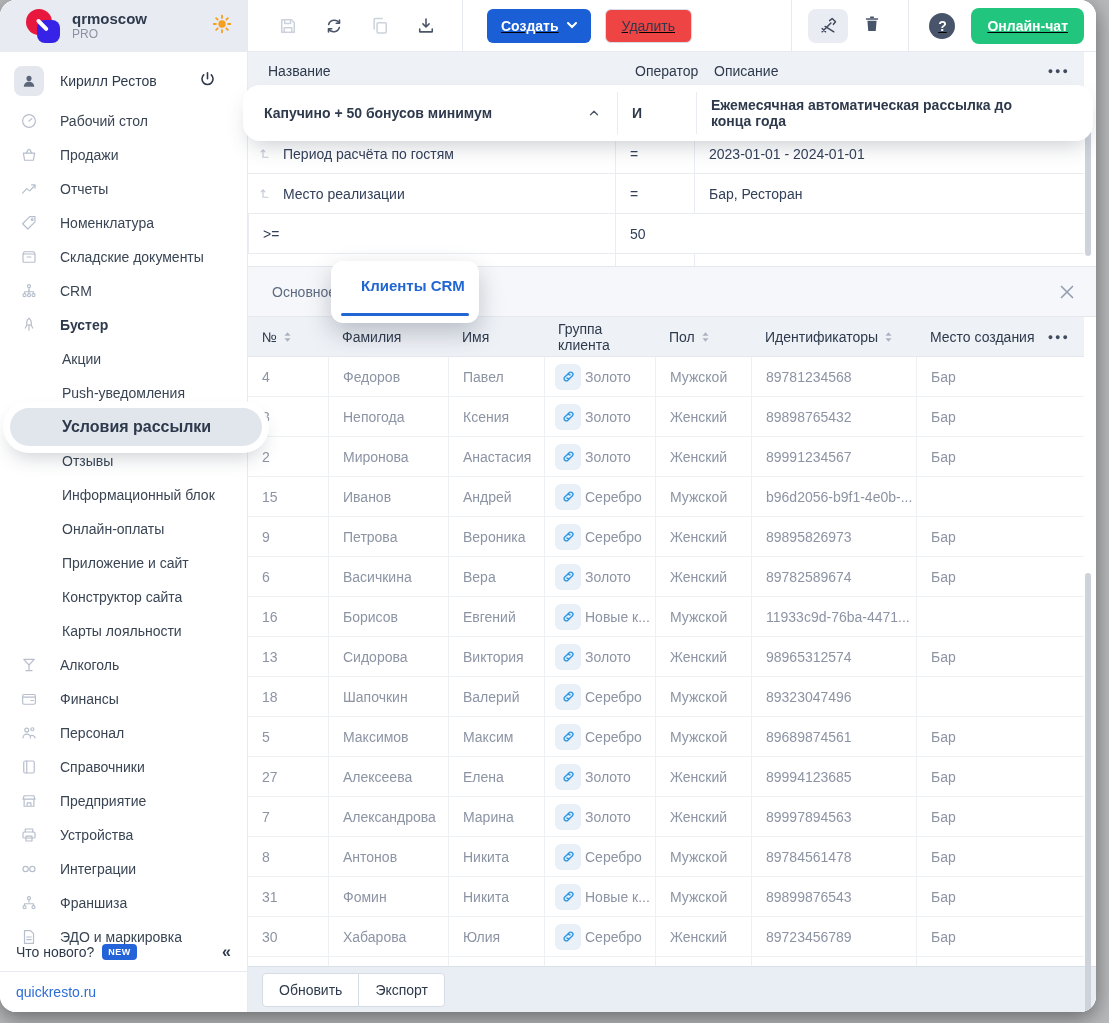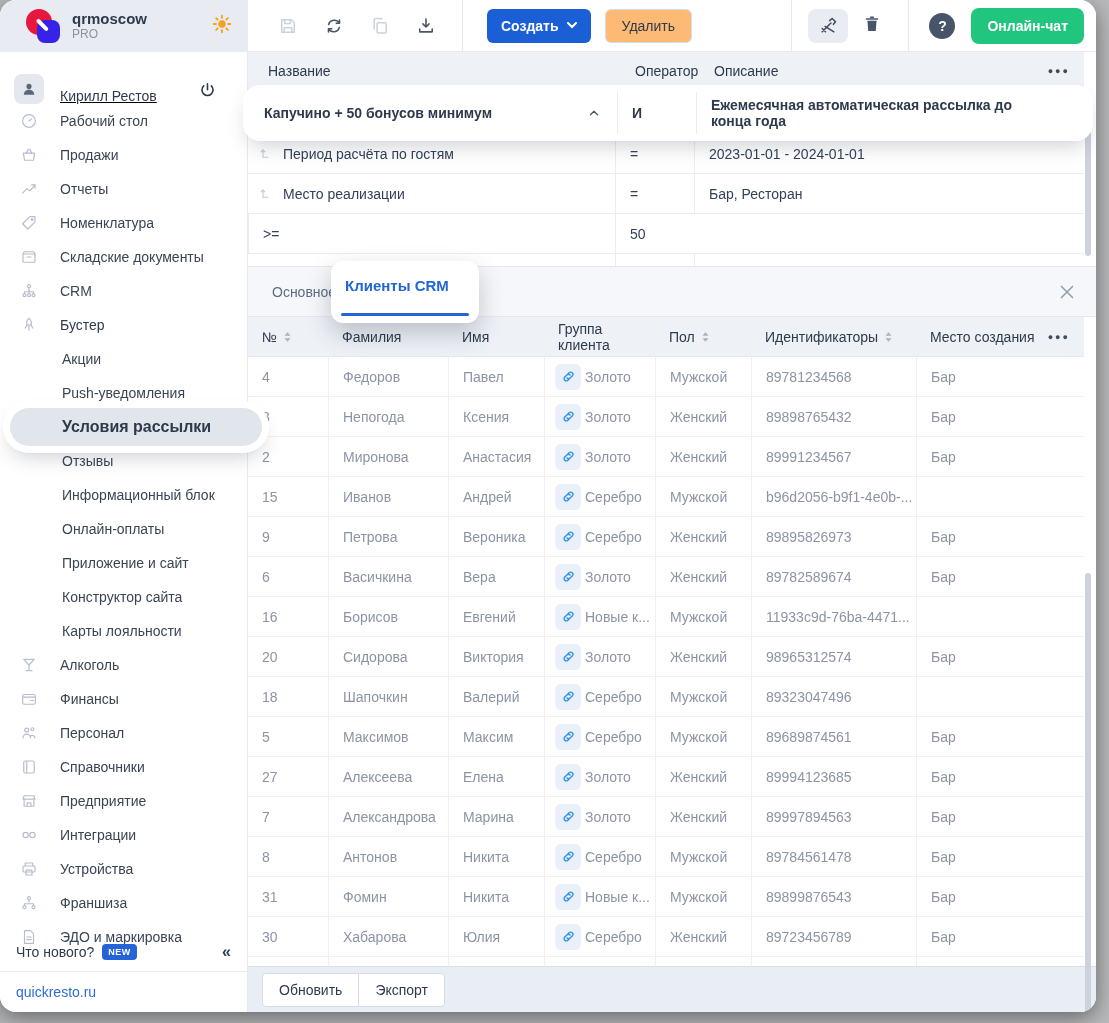--- a/index.html
+++ b/index.html
@@ -11,50 +11,50 @@
   .sidebar { position:absolute; left:0; top:0; width:248px; height:100%; background:#fff; border-right:1px solid #e8eaf0; }
   .logo-row { height:52px; background:#e9ebf2; display:flex; align-items:center; padding:0 14px 0 24px; }
   .logo { position:relative; width:38px; height:38px; flex:0 0 38px; }
   .logo .red { position:absolute; left:2px; top:2px; width:26px; height:26px; border-radius:50%; background:#e8173d; }
   .logo .blue { position:absolute; left:13px; top:13px; width:23px; height:23px; border-radius:8px; background:#3723e8; }
   .logo .slash { position:absolute; left:11px; top:16px; width:15px; height:3.5px; background:#fff; border-radius:2px; transform:rotate(45deg); }
   .brand { margin-left:10px; line-height:1.1; }
   .brand .name { font-size:15px; font-weight:700; color:#2e3a4c; }
   .brand .plan { font-size:12px; color:#8b93a2; margin-top:1px; }
   .sun { margin-left:auto; }
-  .user-row { height:46px; display:flex; align-items:flex-end; padding:0 30px 0 14px; margin-top:6px;text-decoration:underline; }
+  .user-row { height:46px; display:flex; align-items:center; padding:0 30px 0 14px; margin-top:6px; }
   .avatar { width:30px; height:30px; border-radius:8px; background:#e4e7ee; display:flex; align-items:center; justify-content:center; }
   .user-name { margin-left:16px; font-size:14px; color:#2e3a4c; }
   .power { margin-left:auto; cursor:pointer; }
   nav { position:absolute; top:104px; left:0; right:0; }
   .nav-item { height:34px; display:flex; align-items:center; padding-left:20px; font-size:14px; color:#3a4554; cursor:pointer; }
   .nav-item .nicon { width:18px; height:18px; flex:0 0 18px; margin-right:22px; }
-  .nav-item.bold { font-weight:400; color:#2e3a4c; }
+  .nav-item.bold { font-weight:700; color:#2e3a4c; }
   .nav-sub { height:34px; display:flex; align-items:center; padding-left:62px; font-size:14px; color:#3a4554; cursor:pointer; }
   .nav-active-wrap { position:relative; height:34px; z-index:6; }
   .nav-active { position:absolute; left:10px; top:-2px; width:252px; height:38px; background:#e1e5ec; border-radius:19px;
                 display:flex; align-items:center; padding-left:52px; font-size:16px; font-weight:700; color:#2e3a4c;
                 box-shadow:0 0 0 7px #fff, 0 10px 20px rgba(40,50,70,.25); cursor:pointer; }
   .side-footer { position:absolute; bottom:0; left:0; right:0; }
   .whats-new { display:flex; align-items:center; padding:10px 16px; }
   .whats-new .wn-label { font-size:14px; color:#2e3a4c; cursor:pointer; }
   .badge-new { margin-left:8px; background:#2563d9; color:#fff; font-size:9px; font-weight:700; padding:3px 6px; border-radius:4px; letter-spacing:.5px; }
   .collapse { margin-left:auto; cursor:pointer; font-size:16px; color:#2e3a4c; font-weight:700; }
   .site-row { border-top:1px solid #e7eaf0; padding:11px 16px; }
   .site-row a { font-size:14px; color:#2c6cd6; text-decoration:none; cursor:pointer; }
 
   
   .topbar { position:absolute; left:248px; top:0; right:0; height:52px; background:#fff; border-bottom:1px solid #e6e9ef;
-            display:flex; align-items:center; }
+            display:flex; align-items:center;text-decoration:underline; }
   .tb-icon { width:20px; height:20px; margin-left:26px; cursor:pointer; }
   .tb-icon.first { margin-left:30px; }
   .vdiv { width:1px; height:52px; background:#e6e9ef; margin-left:26px; }
   .btn-create { margin-left:24px; background:#1b5fd6; color:#fff; border:none; border-radius:6px; font-size:14px; font-weight:700;
                 padding:9px 14px; display:flex; align-items:center; gap:8px; cursor:pointer; font-family:inherit; }
-  .btn-delete { margin-left:14px; background:#fdba74; color:#2e3a4c; border:1px solid #d7dde6; border-radius:6px; font-size:14px;
+  .btn-delete { margin-left:14px; background:#ef4444; color:#2e3a4c; border:1px solid #d7dde6; border-radius:6px; font-size:14px;
                 padding:8px 16px; cursor:pointer; font-family:inherit; }
   .tb-right { margin-left:auto; display:flex; align-items:center; height:100%; }
   .tools-btn { width:40px; height:34px; background:#e9ecf2; border-radius:8px; display:flex; align-items:center; justify-content:center; margin-left:16px; cursor:pointer; }
   .trash-btn { margin-left:14px; cursor:pointer; }
   .help-btn { width:26px; height:26px; border-radius:50%; background:#47546a; color:#fff; font-size:14px; font-weight:700;
               display:flex; align-items:center; justify-content:center; margin-left:20px; cursor:pointer; }
   .btn-chat { margin:0 12px 0 16px; background:#22c57e; color:#fff; border:none; border-radius:8px; font-size:14px; font-weight:700;
               padding:10px 16px; cursor:pointer; font-family:inherit; }
 
   
@@ -76,21 +76,21 @@
   .crow .lcell { gap:10px; padding-left:10px; }
   .crow .op, .crow .val { border-left:1px solid #e9edf2; }
   .sliver { height:14px; border-bottom:none; }
   .sliver .cell { height:100%; border-left:1px solid #e9edf2; }
 
   
   .panel { position:absolute; left:0; right:0; top:214px; bottom:0; background:#fff; border-top:1px solid #e4e8ee; }
   .tabbar { position:relative; height:50px; background:#f6f7fa; border-bottom:1px solid #e4e8ee; display:flex; align-items:center; }
   .tab-main { font-size:14px; color:#5d6b80; margin-left:24px; cursor:pointer; }
   .tab-card { position:absolute; left:83px; top:-6px; width:148px; height:62px; background:#fff; border-radius:12px;
-              box-shadow:0 10px 24px rgba(50,60,80,.28); z-index:7; cursor:pointer; }
+              box-shadow:0 10px 24px rgba(50,60,80,.28); z-index:7; cursor:pointer;padding-left:16px; }
   .tab-card .tlabel { font-size:15px; font-weight:700; color:#2166d3; padding:16px 0 0 14px; }
   .tab-card .tunderline { position:absolute; left:10px; right:10px; bottom:7px; height:3px; background:#2166d3; border-radius:2px; }
   .close-x { position:absolute; right:18px; top:14px; cursor:pointer; }
 
   .cli-grid { display:grid; grid-template-columns:80px 120px 96px 111px 96px 165px 1fr 44px; width:836px; }
   .cli-header { height:40px; background:#eef1f6; border-bottom:1px solid #e4e8ee; align-items:center; }
   .cli-header .hcell { font-size:14px; color:#2e3a4c; padding-left:14px; display:flex; align-items:center; gap:6px; }
   .cli-header .dots { justify-self:end; padding-right:14px; }
   .cli-rows .crow2 { height:40px; border-bottom:1px solid #eef1f4; align-items:center; cursor:pointer; }
   .crow2 .cell { height:100%; display:flex; align-items:center; font-size:14px; color:#8c94a4; padding-left:14px; border-left:1px solid #eef1f4; }
@@ -269,32 +269,32 @@
         <span>Справочники</span>
       </div>
       <div class="nav-item">
         <svg class="nicon str" viewBox="0 0 24 24" stroke="#b7bfcc" stroke-width="1.6">
             <path d="M4 9.5L5.5 5h13L20 9.5M4 9.5h16M5.5 9.5V19h13V9.5M9.5 19v-4.5h5V19"></path>
           </svg>
         <span>Предприятие</span>
       </div>
       <div class="nav-item">
         <svg class="nicon str" viewBox="0 0 24 24" stroke="#b7bfcc" stroke-width="1.6">
-            <circle cx="7.5" cy="12" r="3.5"></circle>
-            <circle cx="16.5" cy="12" r="3.5"></circle>
-          </svg>
-        <span>Интеграции</span>
-      </div>
-      <div class="nav-item">
-        <svg class="nicon str" viewBox="0 0 24 24" stroke="#b7bfcc" stroke-width="1.6">
             <path d="M7 8V4h10v4"></path>
             <rect x="4" y="8" width="16" height="8" rx="1.5"></rect>
             <rect x="8" y="13.5" width="8" height="6.5"></rect>
           </svg>
         <span>Устройства</span>
+      </div>
+      <div class="nav-item">
+        <svg class="nicon str" viewBox="0 0 24 24" stroke="#b7bfcc" stroke-width="1.6">
+            <circle cx="7.5" cy="12" r="3.5"></circle>
+            <circle cx="16.5" cy="12" r="3.5"></circle>
+          </svg>
+        <span>Интеграции</span>
       </div>
       <div class="nav-item">
         <svg class="nicon str" viewBox="0 0 24 24" stroke="#b7bfcc" stroke-width="1.6">
             <circle cx="12" cy="5.5" r="2"></circle>
             <path d="M12 7.5V11M6 15v-2h12v2"></path>
             <circle cx="6" cy="17.5" r="2"></circle>
             <circle cx="18" cy="17.5" r="2"></circle>
           </svg>
         <span>Франшиза</span>
       </div>
@@ -598,21 +598,21 @@
               </span>
               <span>Новые к...</span>
             </div>
             <div class="cell">Мужской</div>
             <div class="cell">11933c9d-76ba-4471...</div>
             <div class="cell"></div>
             <div class="cell" style="border-left:none"></div>
           </div>
 
           <div class="crow2 cli-grid">
-            <div class="cell">20</div>
+            <div class="cell">13</div>
             <div class="cell">Сидорова</div>
             <div class="cell">Виктория</div>
             <div class="cell gcell">
               <span class="chip">
                 <svg class="str" width="15" height="15" viewBox="0 0 24 24" stroke="#2e96e5" stroke-width="2.2">
                   <path d="M9.5 14.5a3.6 3.6 0 005.1 0l3.4-3.4a3.6 3.6 0 00-5.1-5.1L11.4 7.5"></path>
                   <path d="M14.5 9.5a3.6 3.6 0 00-5.1 0L6 12.9A3.6 3.6 0 0011.1 18l1.5-1.5"></path>
                 </svg>
               </span>
               <span>Золото</span>

